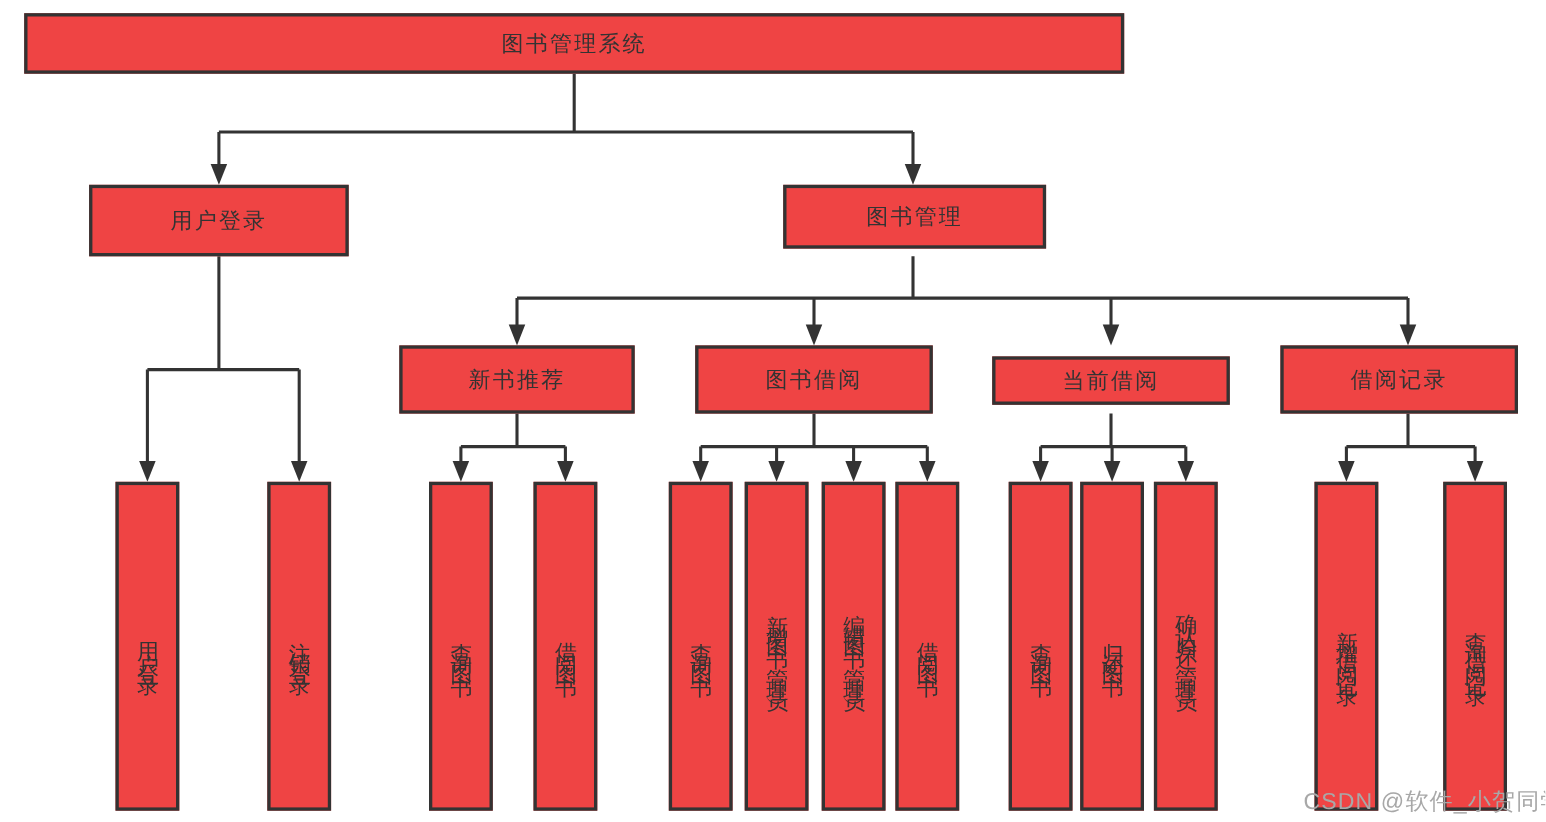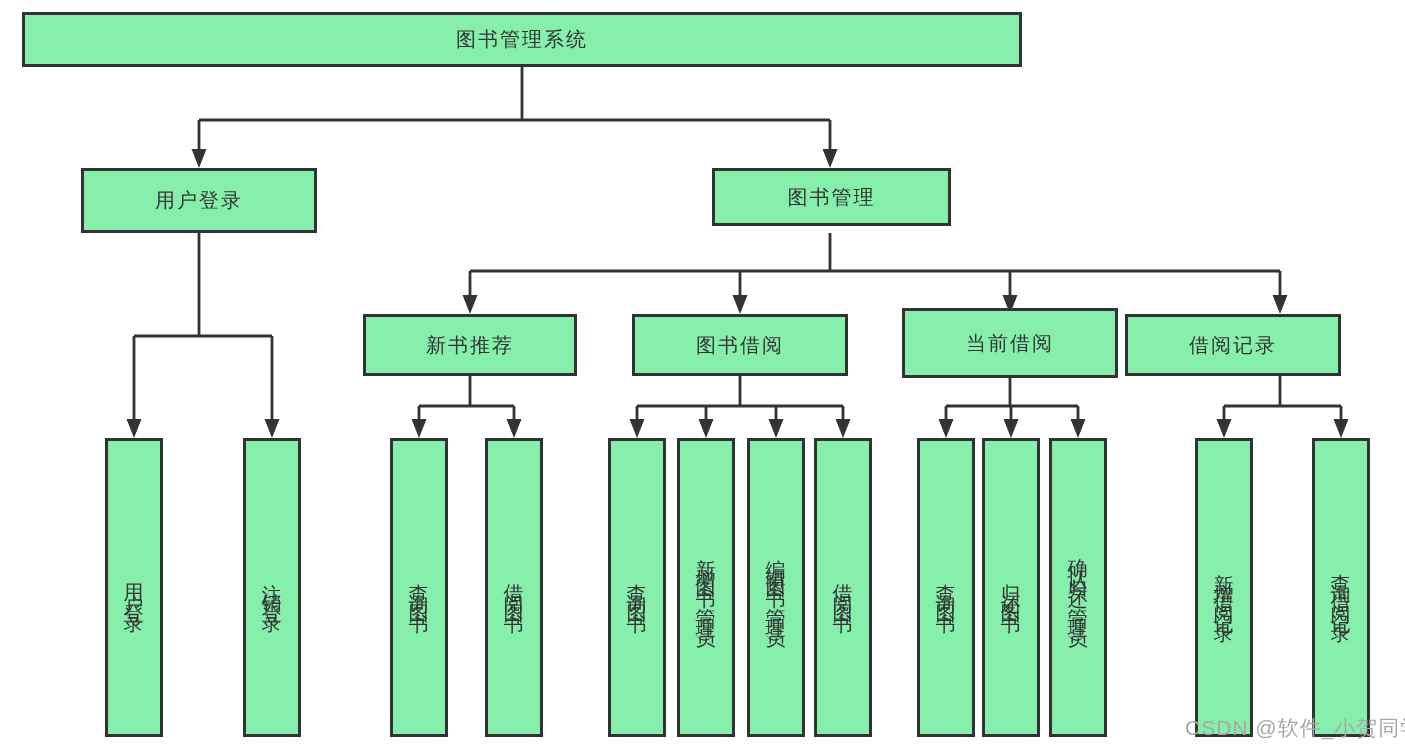--- a/index.html
+++ b/index.html
@@ -16,21 +16,21 @@
     font-family:"Liberation Sans","DejaVu Sans",sans-serif;
     overflow:hidden;
   }
   .connectors{
     position:absolute;left:0;top:0;width:1405px;height:747px;
     color:var(--line);
   }
   .box{
     position:absolute;
     border:3px solid var(--line);
-    background:#86efac;
+    background:#ef4444;
     display:flex;align-items:center;justify-content:center;
     color:var(--text);
     box-sizing:border-box;
   }
   .hbox{
     font-size:20px;
     letter-spacing:2px;
     white-space:nowrap;
   }
   .vbox{
@@ -98,22 +98,22 @@
     </g>
   </svg>
 
   <div class="box hbox" style="left:22px;top:12px;width:1000px;height:55px">图书管理系统</div>
 
   <div class="box hbox" style="left:81px;top:168px;width:236px;height:65px">用户登录</div>
   <div class="box hbox" style="left:712px;top:168px;width:239px;height:58px">图书管理</div>
 
   <div class="box hbox" style="left:363px;top:314px;width:214px;height:62px">新书推荐</div>
   <div class="box hbox" style="left:632px;top:314px;width:216px;height:62px">图书借阅</div>
-  <div class="box hbox" style="left:902px;top:308px;width:216px;height:70px">当前借阅</div>
-  <div class="box hbox" style="left:1125px;top:314px;width:216px;height:62px">借阅记录</div>
+  <div class="box hbox" style="left:902px;top:324px;width:216px;height:44px">当前借阅</div>
+  <div class="box hbox" style="left:1164px;top:314px;width:216px;height:62px">借阅记录</div>
 
   <div class="box vbox" style="left:105px">用户登录</div>
   <div class="box vbox" style="left:243px">注销登录</div>
 
   <div class="box vbox" style="left:390px">查询图书</div>
   <div class="box vbox" style="left:485px">借阅图书</div>
 
   <div class="box vbox" style="left:608px">查询图书</div>
   <div class="box vbox" style="left:677px">新增图书（管理员）</div>
   <div class="box vbox" style="left:747px">编辑图书（管理员）</div>

